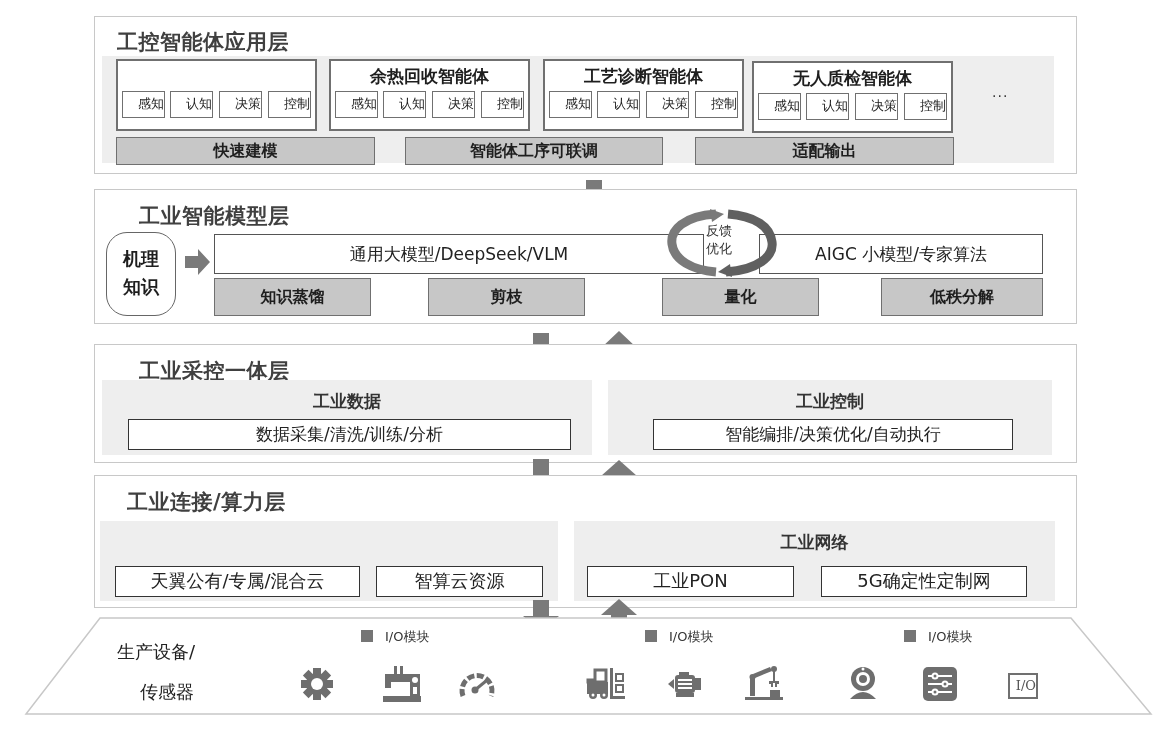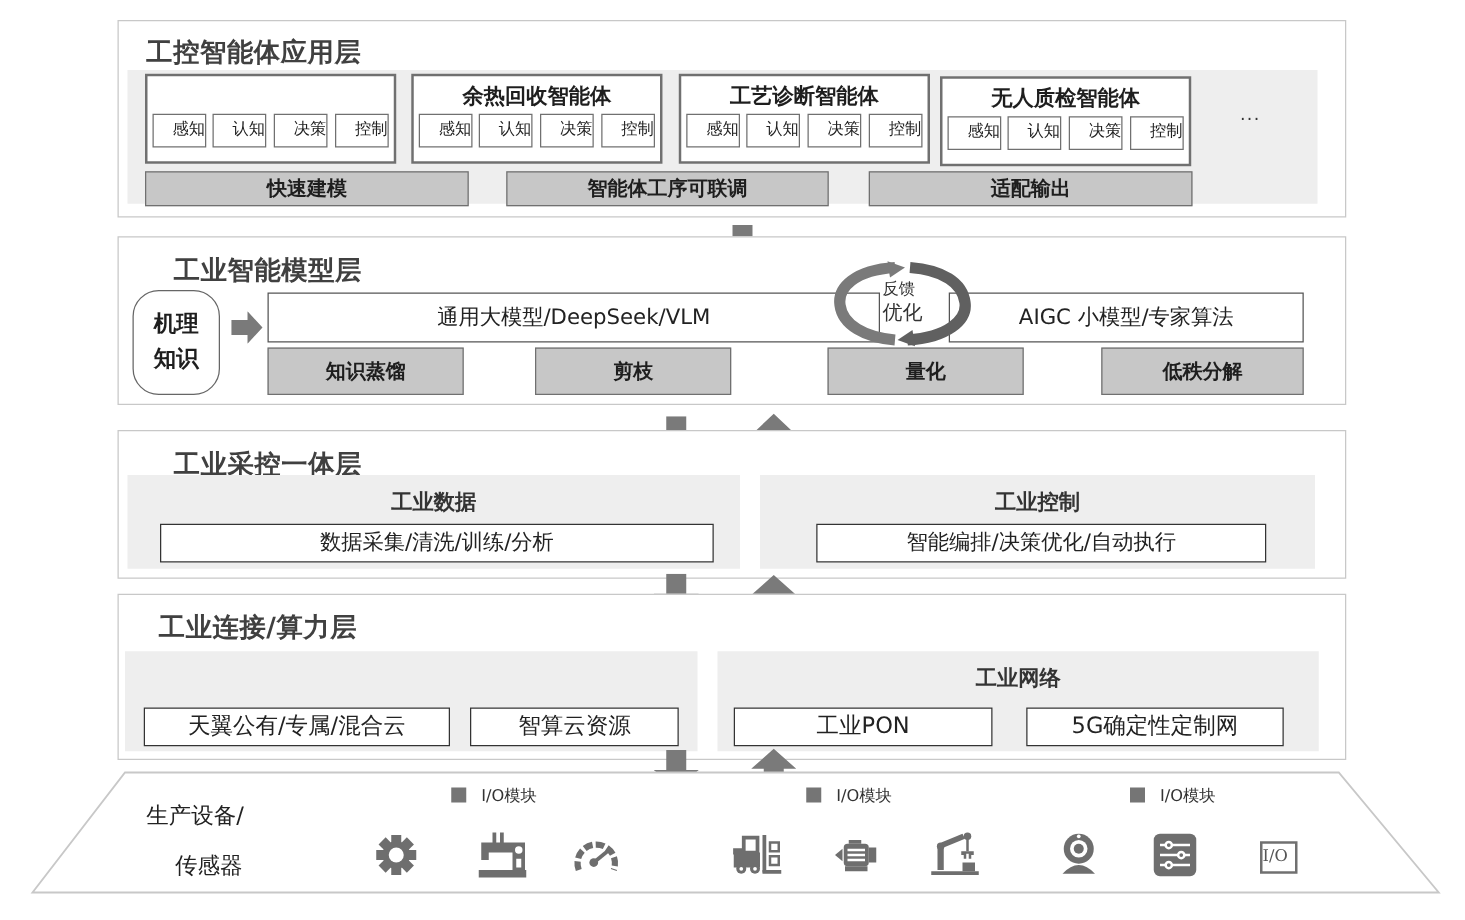--- a/index.html
+++ b/index.html
@@ -79,21 +79,21 @@
 <div class="abs white-bar" style="left:214px;top:234px;width:490px;height:40px;line-height:38px;font-size:17px;">通用大模型/DeepSeek/VLM</div>
 <div class="abs white-bar" style="left:759px;top:234px;width:284px;height:40px;line-height:38px;font-size:17px;">AIGC 小模型/专家算法</div>
 
 <svg class="abs" style="left:666px;top:208px;" width="112" height="70" viewBox="0 0 112 70">
   <path d="M50 6 C18 8 4 22 6 36 C8 52 26 62 50 64" fill="none" stroke="#7a7a7a" stroke-width="9"></path>
   <path d="M44 1 L58 6 L46 14Z" fill="#7a7a7a"></path>
   <path d="M60 64 C92 62 108 48 106 34 C104 18 88 8 62 6" fill="none" stroke="#606060" stroke-width="9"></path>
   <path d="M66 69 L52 64 L64 56Z" fill="#606060"></path>
 </svg>
 <div class="abs" style="left:706px;top:222px;font-size:13px;color:#333;">反馈</div>
-<div class="abs" style="left:706px;top:240px;font-size:16px;color:#333;">优化</div>
+<div class="abs" style="left:706px;top:240px;font-size:13px;color:#333;">优化</div>
 
 <div class="abs gray-bar" style="left:214px;top:278px;width:157px;height:38px;line-height:35px;">知识蒸馏</div>
 <div class="abs gray-bar" style="left:428px;top:278px;width:157px;height:38px;line-height:35px;">剪枝</div>
 <div class="abs gray-bar" style="left:662px;top:278px;width:157px;height:38px;line-height:35px;">量化</div>
 <div class="abs gray-bar" style="left:881px;top:278px;width:162px;height:38px;line-height:35px;">低秩分解</div>
 
 <svg class="abs" style="left:521px;top:333px;" width="40" height="34" viewBox="0 0 40 34">
     <path d="M12 0H28V16H38L20 33L2 16H12Z" fill="#7a7a7a"></path>
   </svg>
 <svg class="abs" style="left:599px;top:330px;" width="40" height="34" viewBox="0 0 40 34">
@@ -247,15 +247,15 @@
         <line x1="6" y1="18" x2="30" y2="18"></line>
         <line x1="6" y1="26" x2="30" y2="26"></line>
       </g>
       <g fill="#6e6e6e" stroke="#fff" stroke-width="2">
         <circle cx="13" cy="10" r="2.5"></circle>
         <circle cx="23" cy="18" r="2.5"></circle>
         <circle cx="13" cy="26" r="2.5"></circle>
       </g>
     </svg>
 </div>
-<div class="abs" style="left:1008px;top:673px;width:30px;height:26px;border:2.5px solid #707070;box-sizing:border-box;text-align:left;line-height:21px;font-family:'DejaVu Serif',serif;font-size:13px;color:#555;">
+<div class="abs" style="left:1008px;top:673px;width:30px;height:26px;border:2.5px solid #707070;box-sizing:border-box;text-align:right;line-height:21px;font-family:'DejaVu Serif',serif;font-size:13px;color:#555;">
   <span>I/O</span>
 </div>
 
 </body></html>

